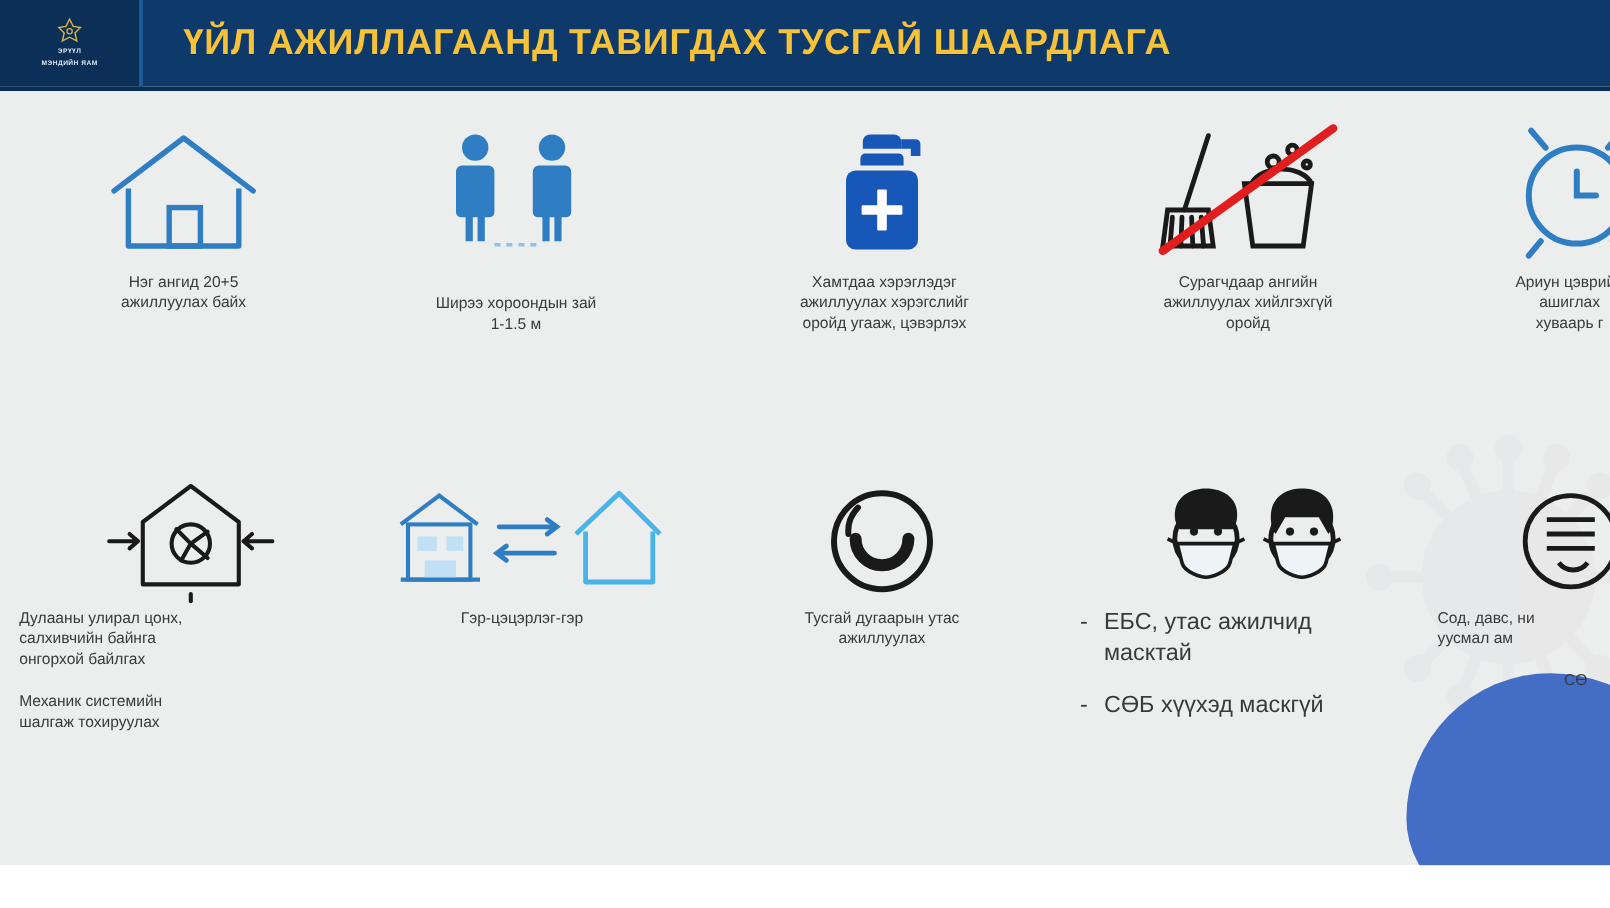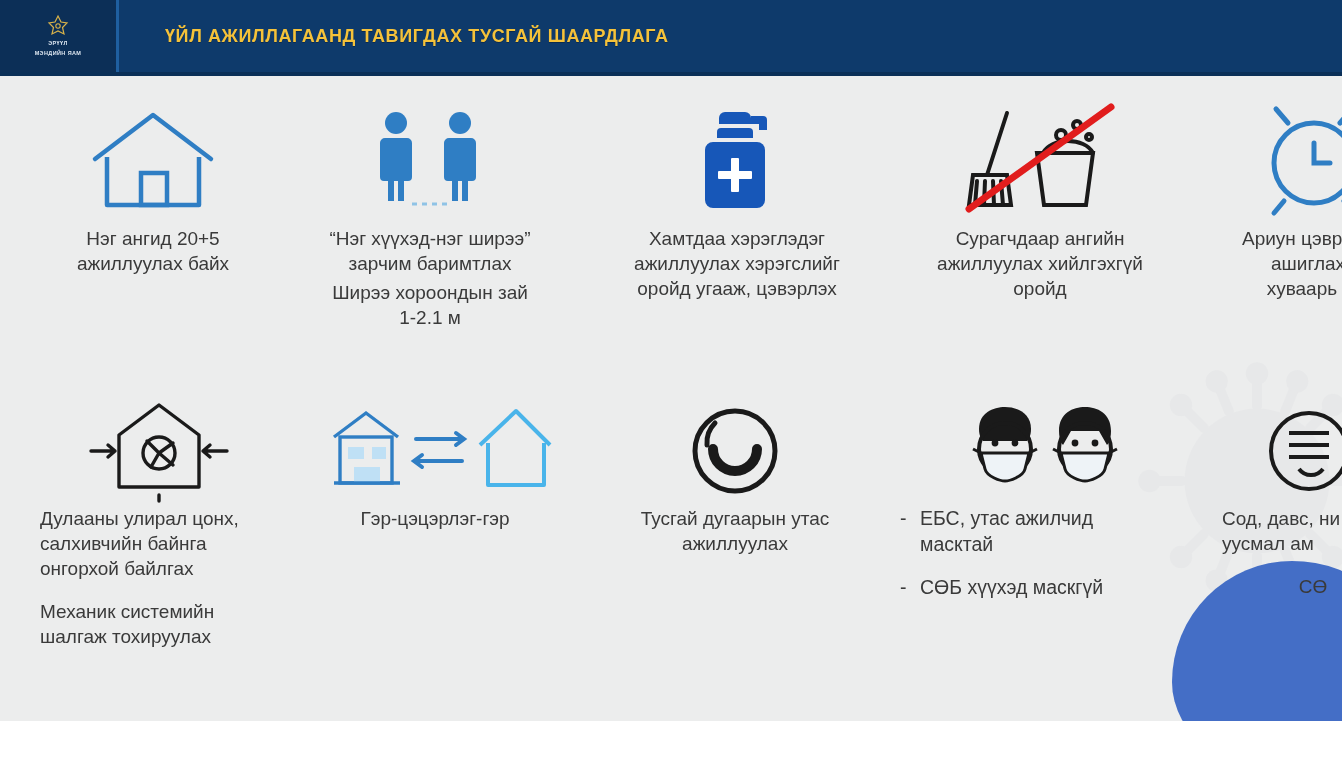--- a/index.html
+++ b/index.html
@@ -59,25 +59,24 @@
     text-align: center;
     line-height: 1.5;
     font-weight: bold;
   }
   .header-title {
     flex: 1 1 auto;
     display: flex;
     align-items: center;
     padding-left: 34px;
     color: #f5c23a;
-    font-size: 18px;
+    font-size: 30px;
     font-weight: bold;
     letter-spacing: 0.6px;
     text-shadow: 0 1px 0 rgba(0,0,0,.25);
-    margin-left: 12px;
   }
   .header-bottom-line {
     position: absolute;
     left: 0; top: 72px;
     width: 1342px; height: 4px;
     background: #0a2f57;
   }
 
   
   .board {
@@ -128,27 +127,27 @@
     box-sizing: border-box;
   }
   .icon-wrap {
     height: 130px;
     display: flex;
     align-items: center;
     justify-content: center;
   }
   .icon-wrap.small { height: 110px; }
   .cap {
-    font-size: 19px;
+    font-size: 13px;
     line-height: 1.32;
     color: #3a3a3a;
     text-align: center;
   }
-  .cap.c2 { margin-top: 4px; }
-  .cap.left { text-align: left; margin-left: 24px; }
+  .cap.c2 { margin-top: 18px; }
+  .cap.left { text-align: left; }
   .dash-row {
     display: flex;
     gap: 10px;
     font-size: 19.5px;
     line-height: 1.32;
     color: #3a3a3a;
     text-align: left;
   }
   .dash-row .d { width: 10px; flex: 0 0 auto; }
   .gap-sm { height: 18px; }
@@ -252,27 +251,23 @@
           <svg width="120" height="112" viewBox="0 0 120 112">
             <g fill="#2f7ec4">
               <circle cx="26" cy="18" r="11"></circle>
               <path d="M15 33 h22 a5 5 0 0 1 5 5 v34 a4 4 0 0 1 -4 4 h-4 v20 h-6 v-20 h-4 v20 h-6 v-20 h-4 a4 4 0 0 1 -4 -4 v-34 a5 5 0 0 1 5 -5 z"></path>
               <circle cx="90" cy="18" r="11"></circle>
               <path d="M79 33 h22 a5 5 0 0 1 5 5 v34 a4 4 0 0 1 -4 4 h-4 v20 h-6 v-20 h-4 v20 h-6 v-20 h-4 a4 4 0 0 1 -4 -4 v-34 a5 5 0 0 1 5 -5 z"></path>
             </g>
             <line x1="42" y1="99" x2="78" y2="99" stroke="#8fc3e6" stroke-width="3" stroke-dasharray="5 5"></line>
           </svg>
         </div>
-        <div class="cap">
-          <div>“Нэг хүүхэд-нэг ширээ”</div>
-          <div>зарчим баримтлах</div>
-        </div>
         <div class="cap c2">
           <div>Ширээ хороондын зай</div>
-          <div>1-2.1 м</div>
+          <div>1-1.5 м</div>
         </div>
       </div>
 
       <div class="cell" id="cell-3">
         <div class="icon-wrap">
           <svg width="92" height="110" viewBox="0 0 92 110">
             <g fill="#1757b8">
               <path d="M34 6 h20 a6 6 0 0 1 6 6 v6 h-32 v-6 a6 6 0 0 1 6 -6 z"></path>
               <path d="M60 10 h12 a4 4 0 0 1 4 4 v10 h-8 v-6 h-8 z"></path>
               <path d="M30 22 h28 a4 4 0 0 1 4 4 v6 h-36 v-6 a4 4 0 0 1 4 -4 z"></path>

